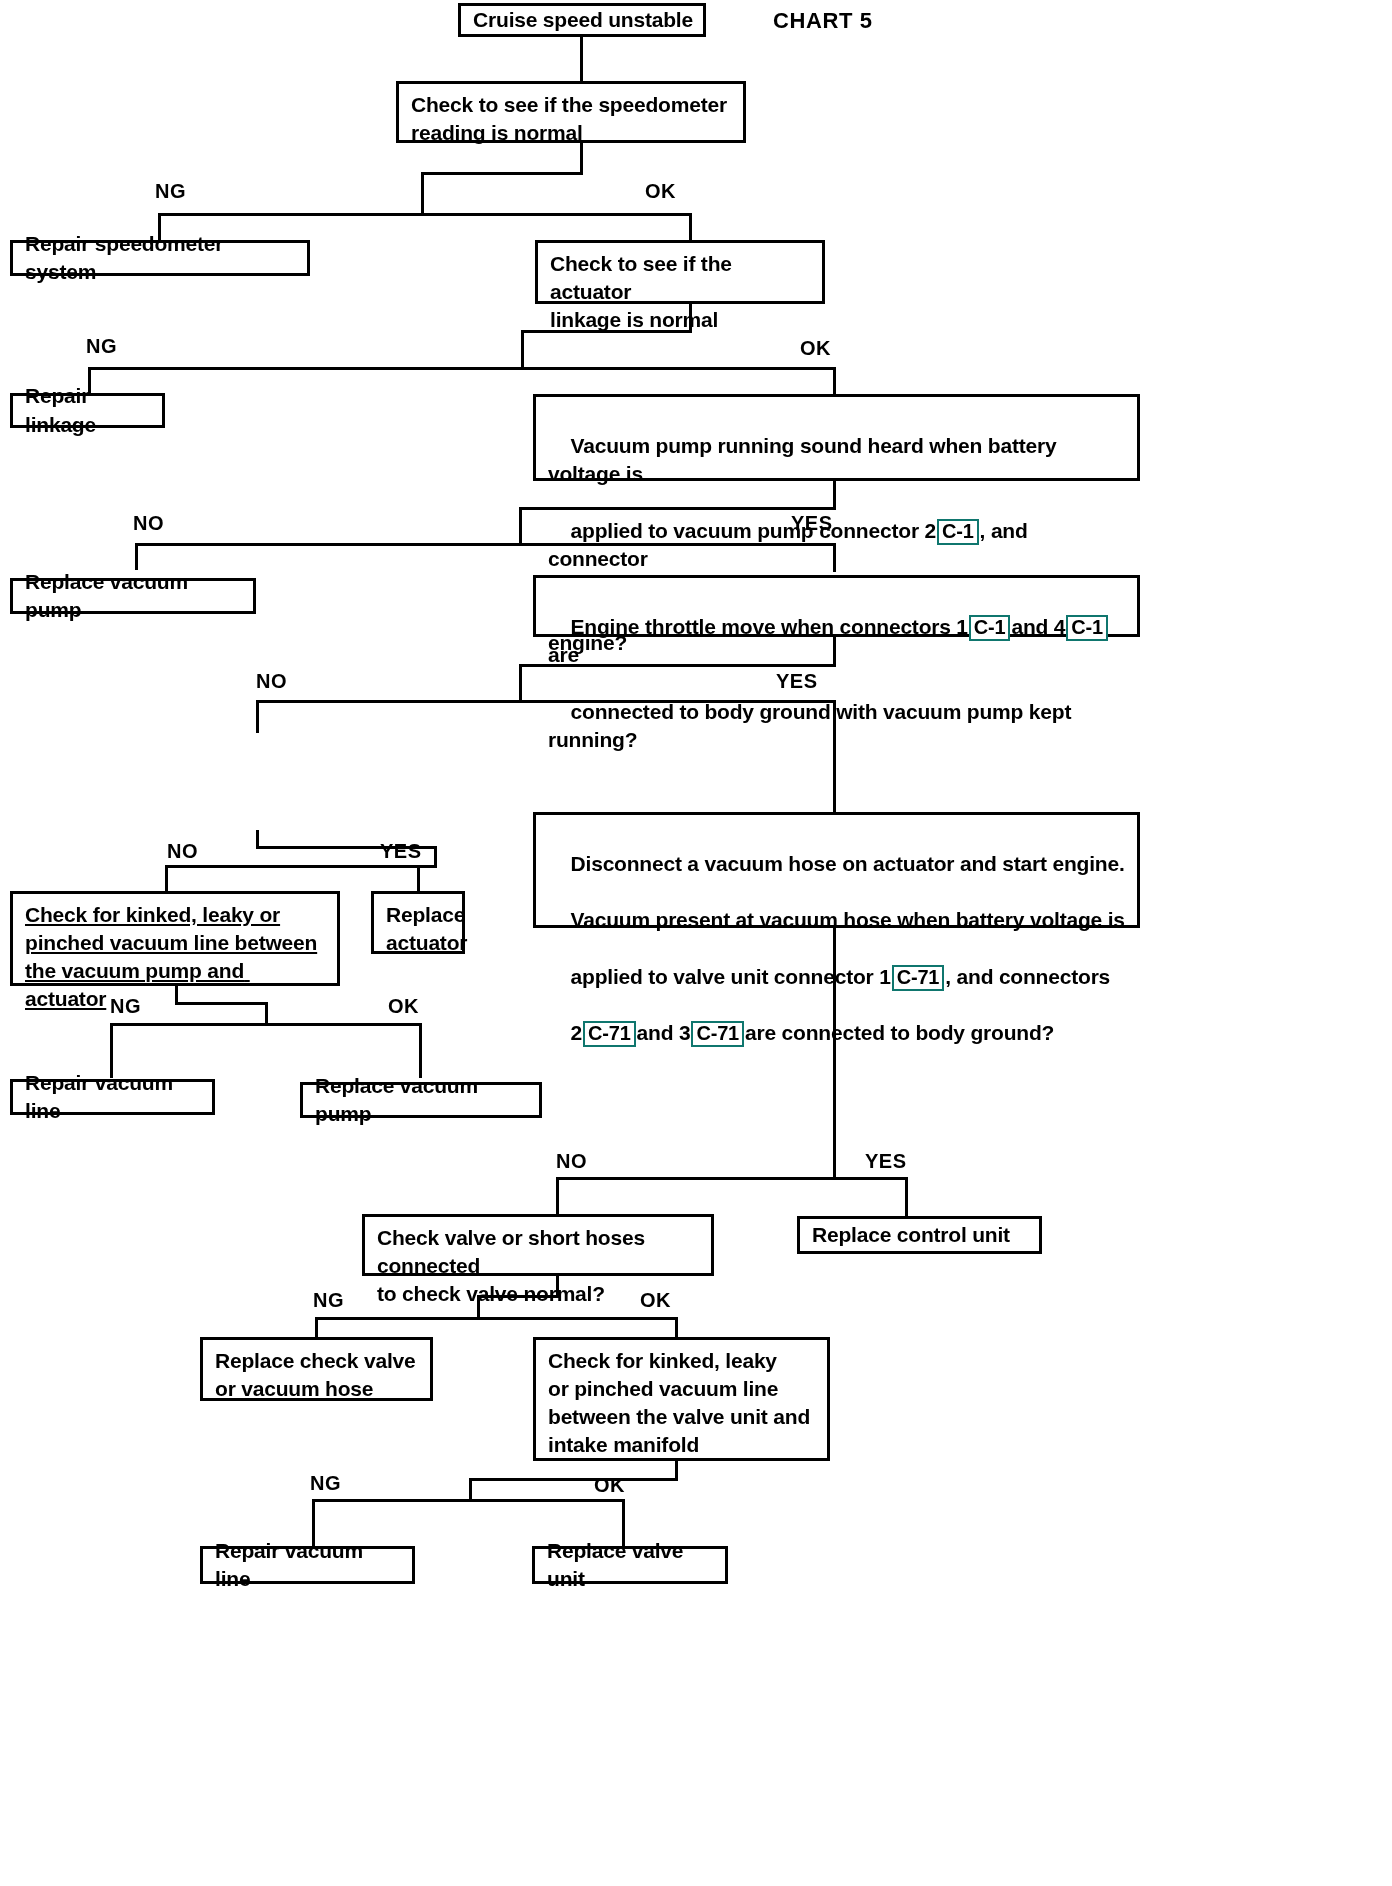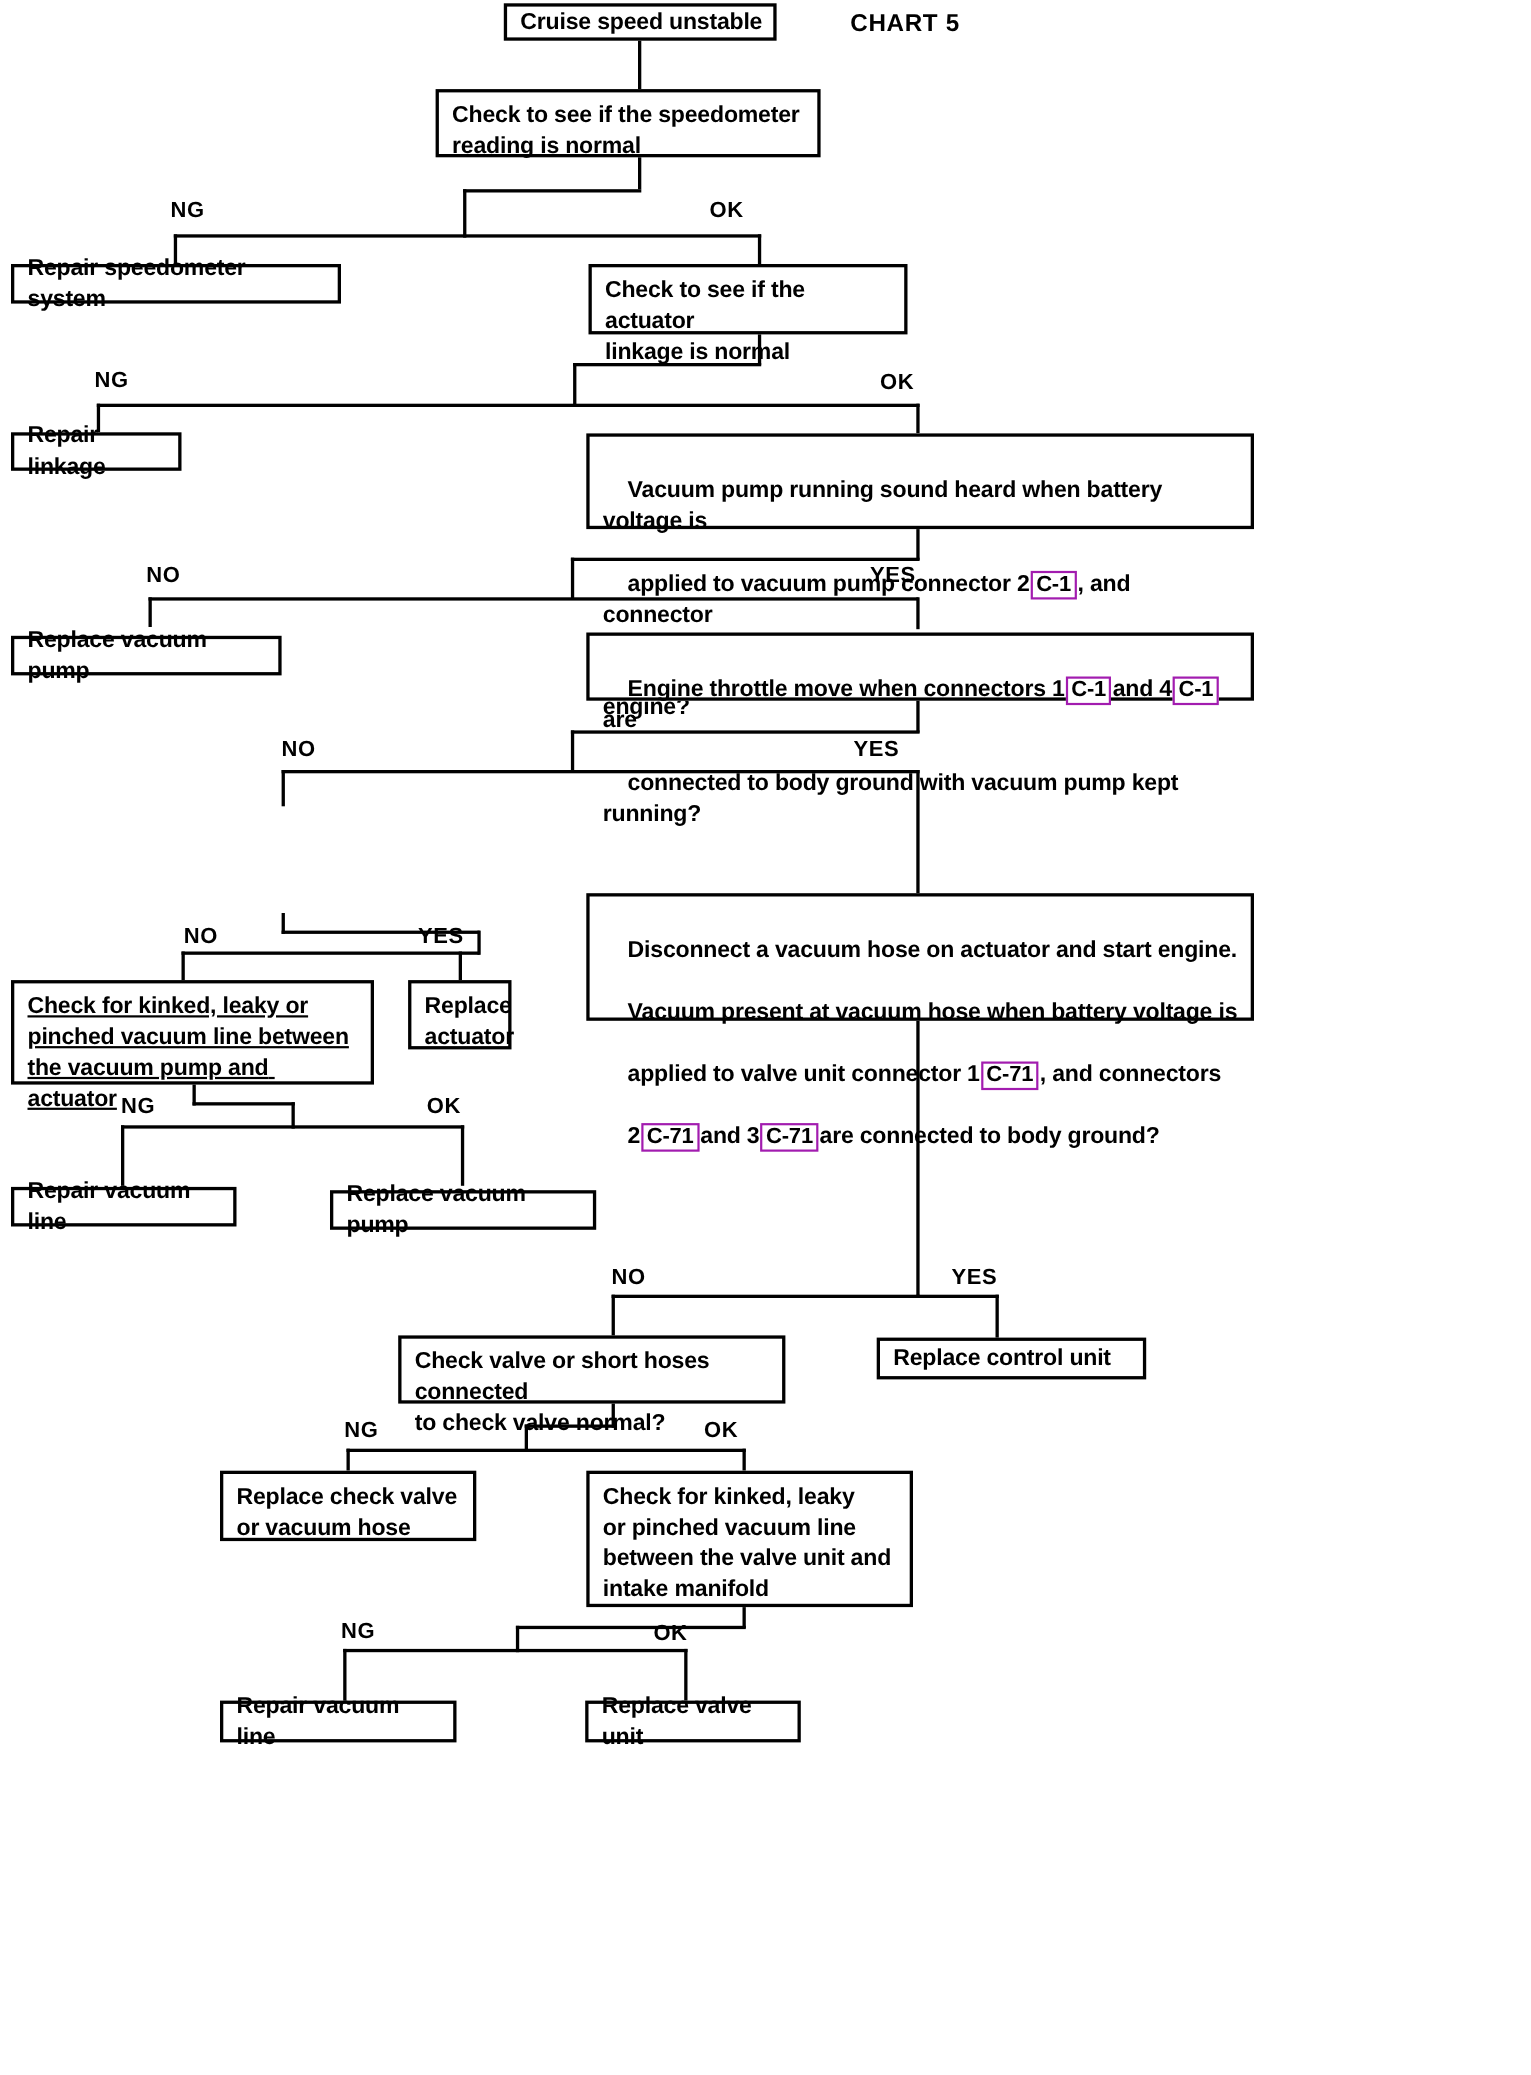--- a/index.html
+++ b/index.html
@@ -43,21 +43,21 @@
   .chart-title{
     position:absolute;
     font-size:22px;
     font-weight:bold;
     letter-spacing:0.6px;
     white-space:nowrap;
   }
   
   .chip{
     display:inline-block;
-    border:2px solid #a21caf;
+    border:2px solid #0f766e;
     padding:0 3px 1px 3px;
     margin:0 1px;
     line-height:1.05;
     font-weight:bold;
     font-size:20px;
     background:#fff;
   }
 </style>
 </head>
 <body>

